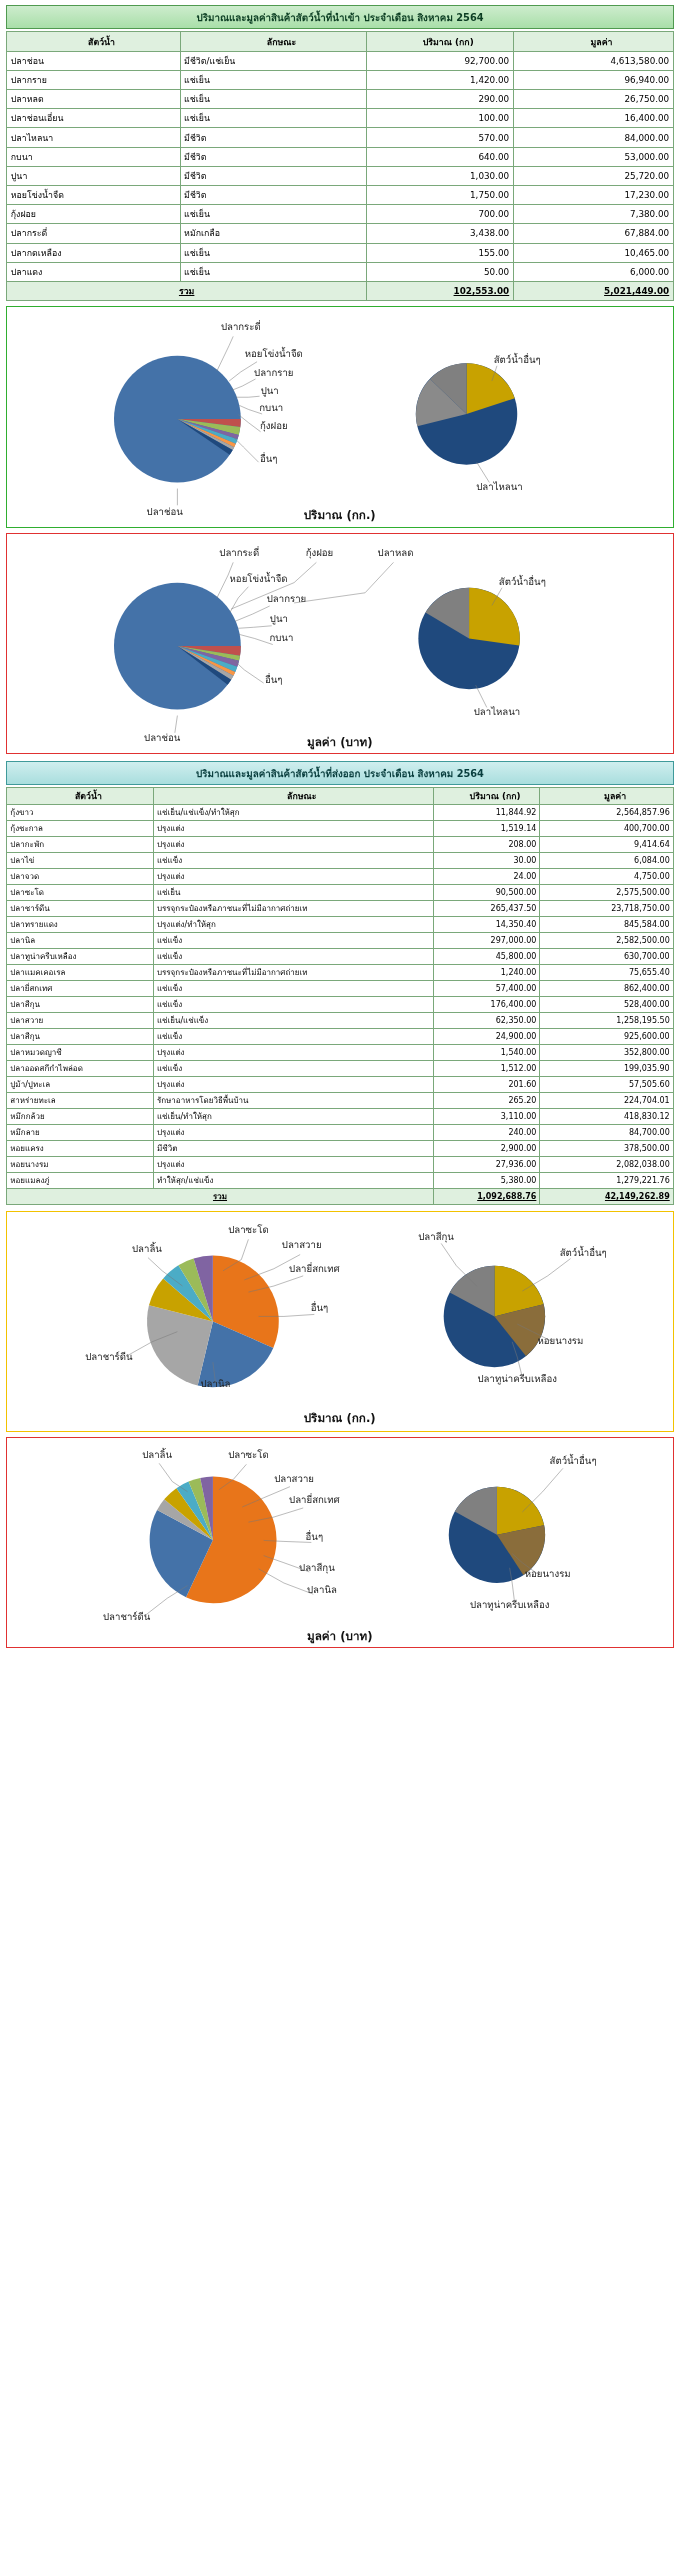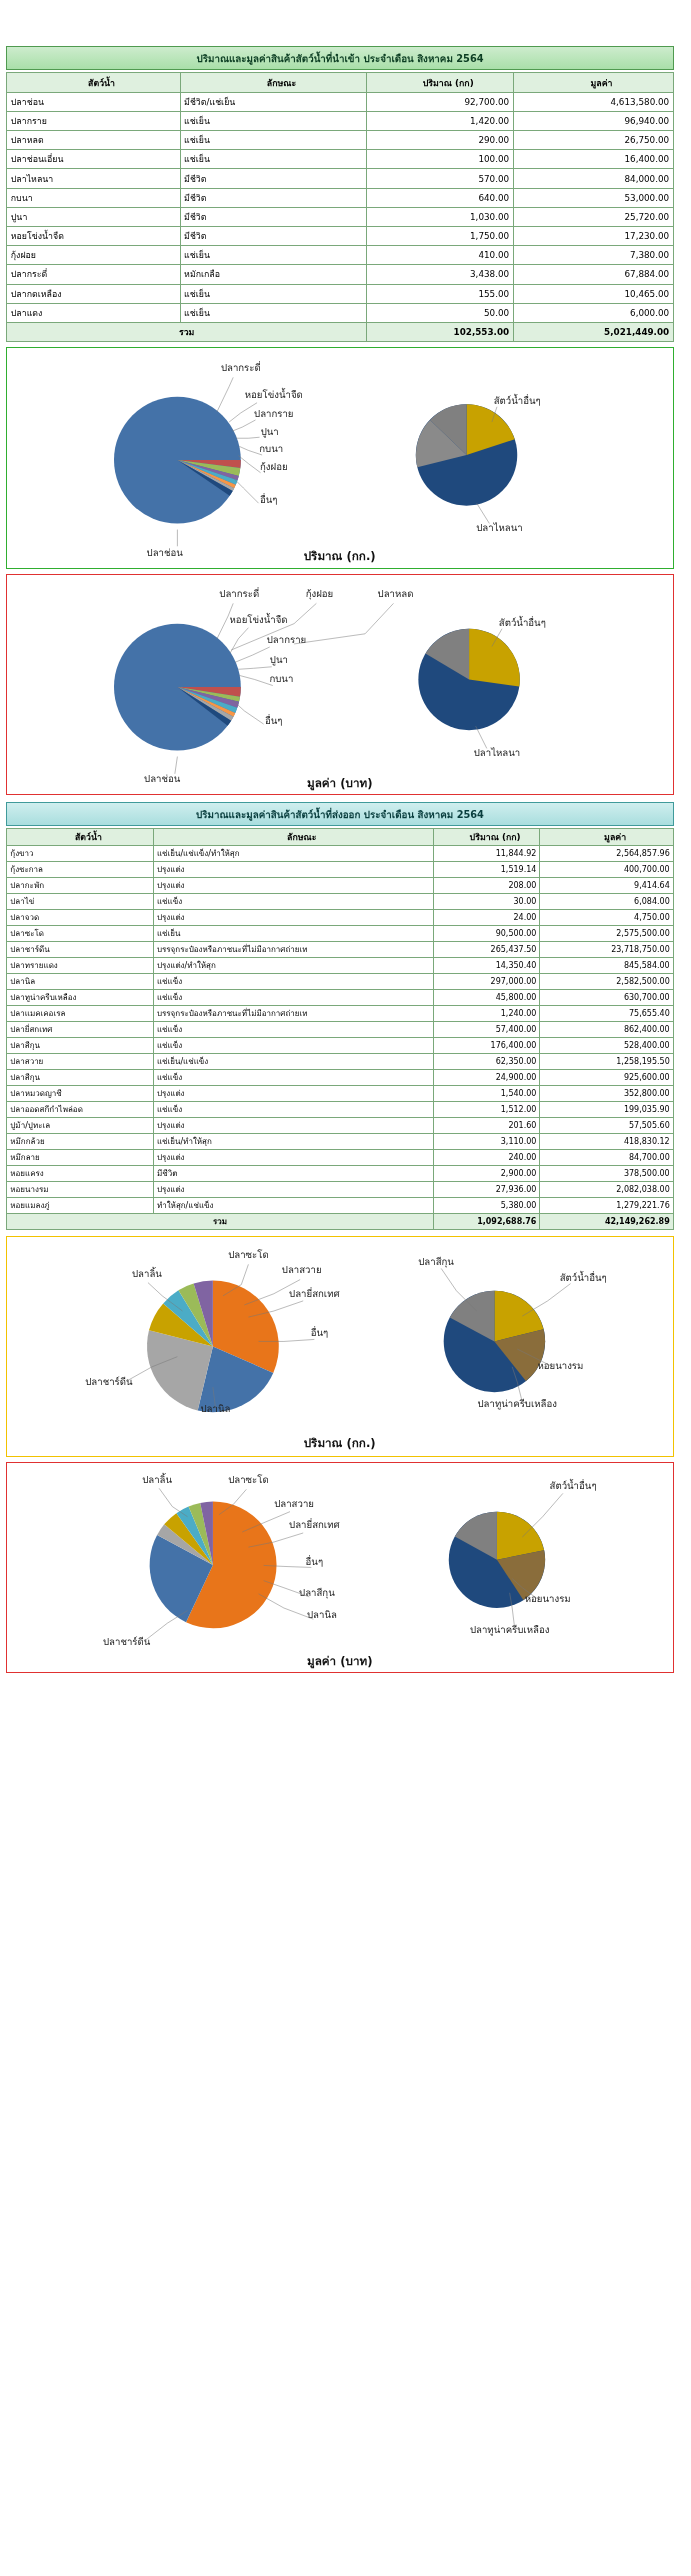--- a/index.html
+++ b/index.html
@@ -6,21 +6,20 @@
   body {
     margin: 0;
     padding: 0;
     background: #ffffff;
     font-family: "DejaVu Sans", "Liberation Sans", sans-serif;
     width: 692px;
   }
   .page {
     width: 680px;
     padding: 5.2px 6.2px;
-    margin-top: 41px;
   }
   
   .title-bar {
     border: 0.5px solid #1f5c3a;
     font-weight: bold;
     font-size: 9.8px;
     text-align: center;
     padding: 3.6px 2.1px;
     color: #0b3d22;
     margin-bottom: 2.1px;
@@ -51,20 +50,21 @@
     font-weight: bold;
     font-size: 8.8px;
     padding-left: 20px;
   }
   .t-left   { text-align: left; }
   .t-center { text-align: center; }
   .t-right  { text-align: right; }
   tr.total td {
     background: #dff0df;
     font-weight: bold;
+    text-decoration: underline;
   }
   table.small { font-size: 8px; }
   table.small th, table.small td { padding: 1px 3.1px; }
 
   
   .chart-panel {
     margin-top: 5.2px;
     border: 1.5px solid #33aa33;
     background: #ffffff;
     padding: 3.1px;
@@ -137,21 +137,21 @@
         </tr>
         <tr>
           <td class="t-left">หอยโข่งน้ำจืด</td>
           <td class="t-left">มีชีวิต</td>
           <td class="t-right">1,750.00</td>
           <td class="t-right">17,230.00</td>
         </tr>
         <tr>
           <td class="t-left">กุ้งฝอย</td>
           <td class="t-left">แช่เย็น</td>
-          <td class="t-right">410.00</td>
+          <td class="t-right">700.00</td>
           <td class="t-right">7,380.00</td>
         </tr>
         <tr>
           <td class="t-left">ปลากระดี่</td>
           <td class="t-left">หมักเกลือ</td>
           <td class="t-right">3,438.00</td>
           <td class="t-right">67,884.00</td>
         </tr>
         <tr>
           <td class="t-left">ปลากดเหลือง</td>
@@ -390,20 +390,26 @@
           <td class="t-right">1,512.00</td>
           <td class="t-right">199,035.90</td>
         </tr>
         <tr>
           <td class="t-left">ปูม้า/ปูทะเล</td>
           <td class="t-left">ปรุงแต่ง</td>
           <td class="t-right">201.60</td>
           <td class="t-right">57,505.60</td>
         </tr>
         <tr>
+          <td class="t-left">สาหร่ายทะเล</td>
+          <td class="t-left">รักษาอาหารโดยวิธีพื้นบ้าน</td>
+          <td class="t-right">265.20</td>
+          <td class="t-right">224,704.01</td>
+        </tr>
+        <tr>
           <td class="t-left">หมึกกล้วย</td>
           <td class="t-left">แช่เย็น/ทำให้สุก</td>
           <td class="t-right">3,110.00</td>
           <td class="t-right">418,830.12</td>
         </tr>
         <tr>
           <td class="t-left">หมึกลาย</td>
           <td class="t-left">ปรุงแต่ง</td>
           <td class="t-right">240.00</td>
           <td class="t-right">84,700.00</td>

